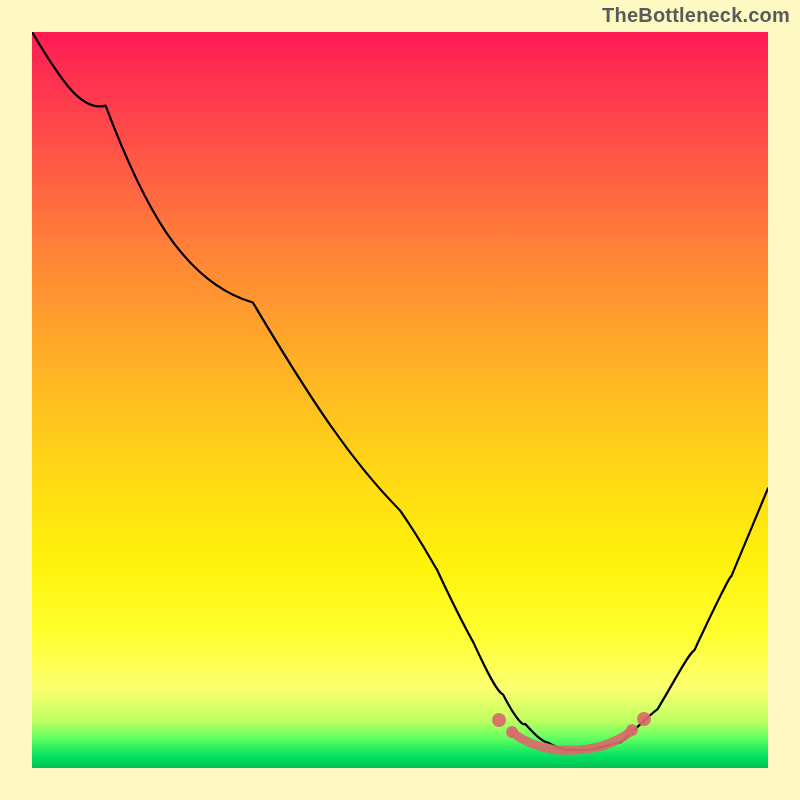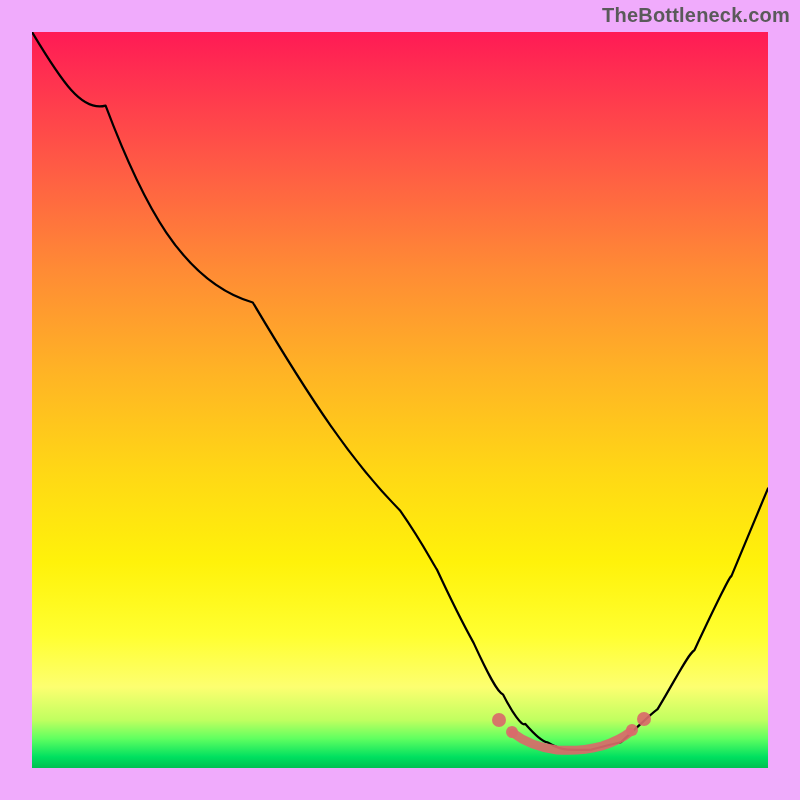--- a/index.html
+++ b/index.html
@@ -1,20 +1,20 @@
 <!DOCTYPE html>
 <html><head>
 <meta charset="utf-8">
 <style>
   * { margin: 0; padding: 0; box-sizing: border-box; }
   html, body { width: 800px; height: 800px; overflow: hidden; background: #000; }
   .outer {
     width: 800px;
     height: 800px;
-    background: #f0abfc;
+    background: #fef9c3;
     position: relative;
   }
   .plot-area {
     position: absolute;
     left: 32px;
     top: 32px;
     width: 736px;
     height: 736px;
     overflow: hidden;
   }

